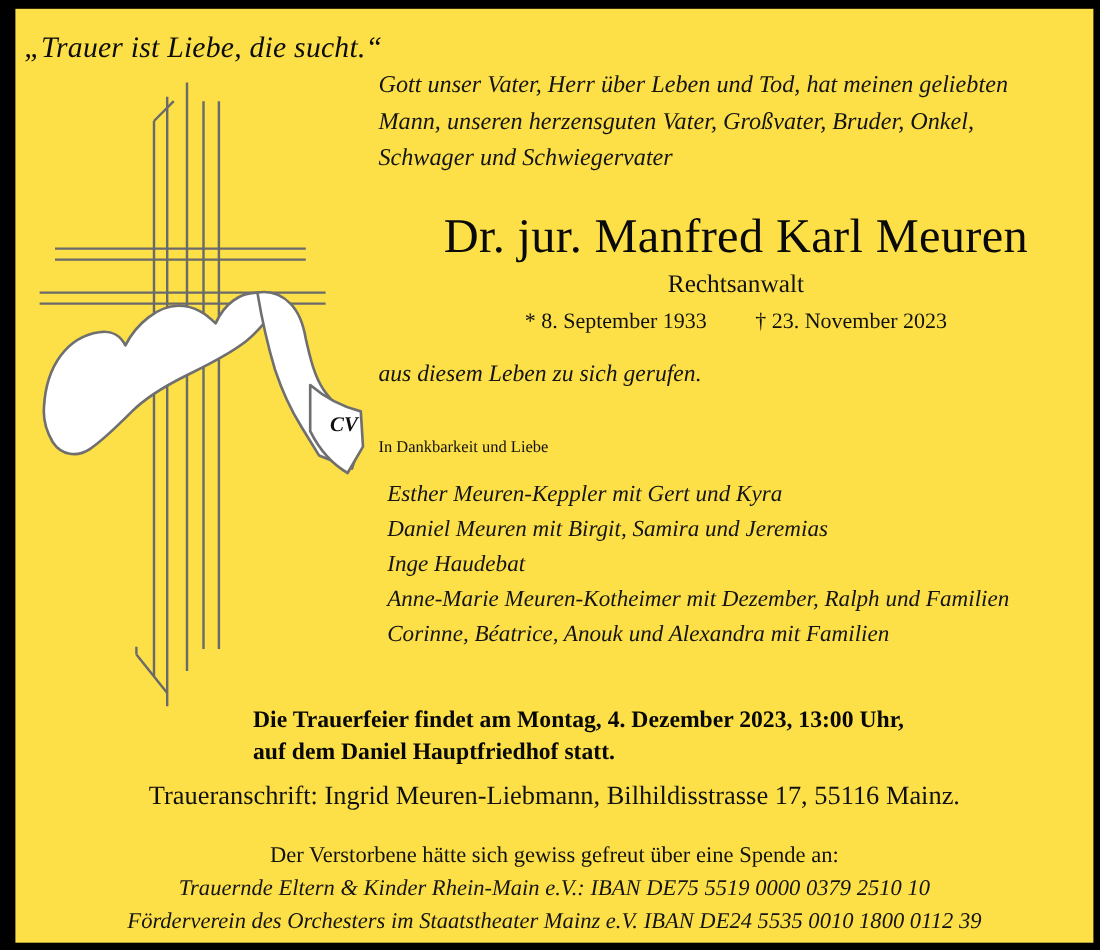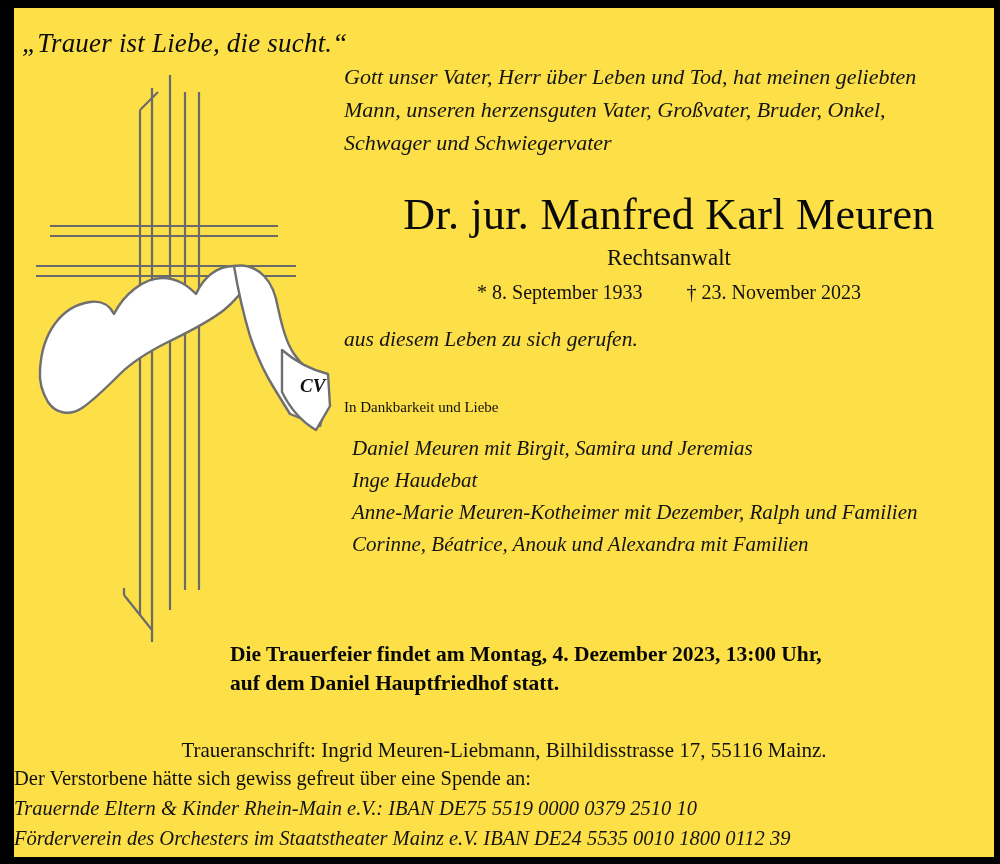--- a/index.html
+++ b/index.html
@@ -146,32 +146,31 @@
   .service div {
     white-space: nowrap;
   }
 
   .mourning-address {
     position: absolute;
     left: 0;
     top: 702px;
     width: 100%;
     text-align: center;
-    font-size: 21px;
+    font-size: 24px;
     line-height: 28px;
     color: #111111;
-    margin-top: 26px;
   }
 
   .donation {
     position: absolute;
     left: 0;
     top: 756px;
     width: 100%;
-    text-align: left;
+    text-align: center;
   }
   .donation-lead {
     font-size: 20.5px;
     line-height: 29px;
     color: #111111;
   }
   .donation-line {
     font-style: italic;
     font-size: 20.5px;
     line-height: 30px;
@@ -245,20 +244,21 @@
           <span class="date-sep"></span>
           <span>† 23. November 2023</span>
         </div>
       </div>
 
       <div class="called">aus diesem Leben zu sich gerufen.</div>
 
       <div class="gratitude">In Dankbarkeit und Liebe</div>
 
       <ul class="survivors">
+        <li>Esther Meuren-Keppler mit Gert und Kyra</li>
         <li>Daniel Meuren mit Birgit, Samira und Jeremias</li>
         <li>Inge Haudebat</li>
         <li>Anne-Marie Meuren-Kotheimer mit Dezember, Ralph und Familien</li>
         <li>Corinne, Béatrice, Anouk und Alexandra mit Familien</li>
       </ul>
     </div>
 
     <div class="service">
       <div>Die Trauerfeier findet am Montag, 4. Dezember 2023, 13:00 Uhr,</div>
       <div>auf dem Daniel Hauptfriedhof statt.</div>

